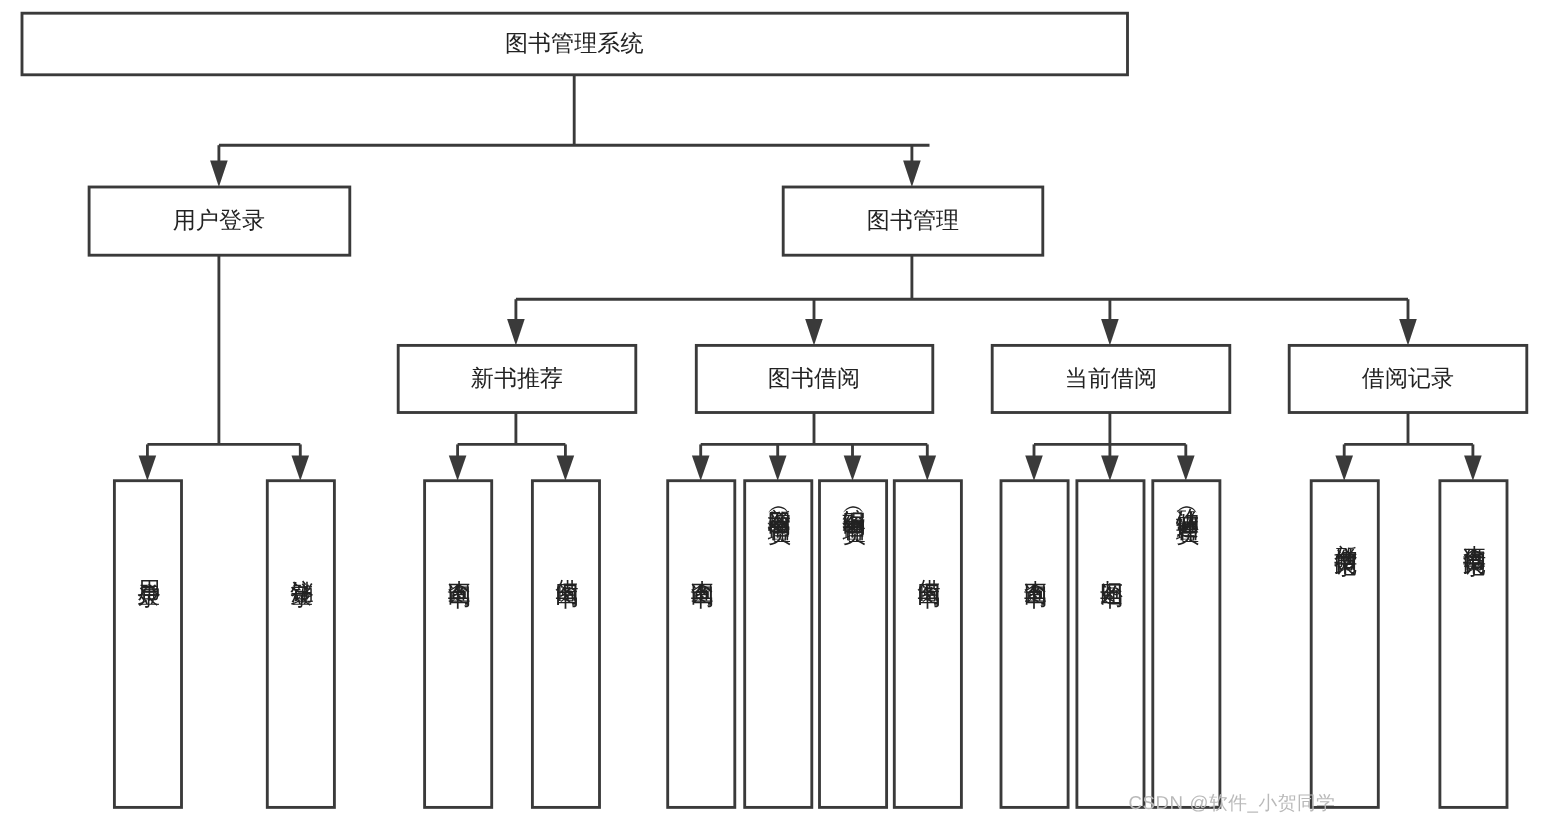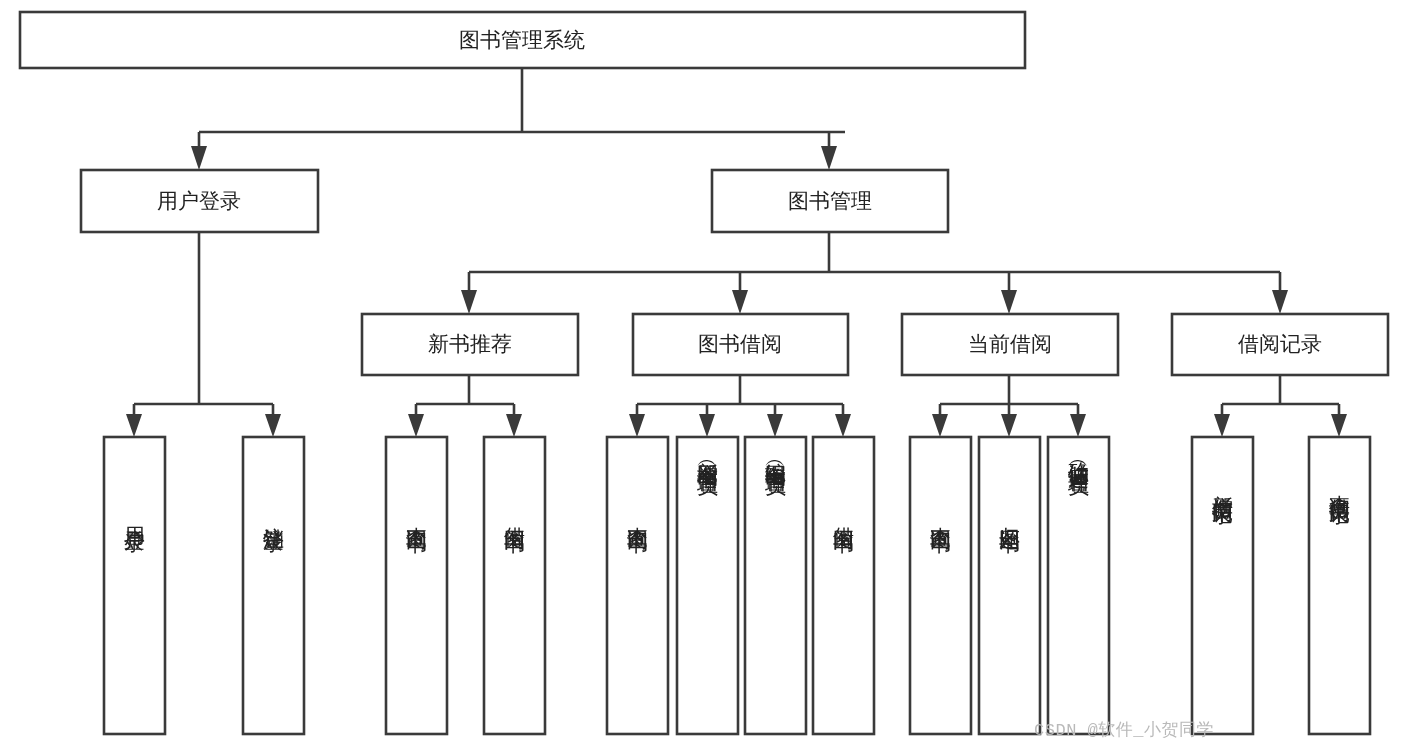--- a/index.html
+++ b/index.html
@@ -59,21 +59,21 @@
     color: #222222;
     letter-spacing: 2px;
     white-space: nowrap;
     transform: translateX(-50%);
     pointer-events: none;
   }
   .watermark {
     position: absolute;
     right: 10px;
     bottom: 6px;
-    font-family: Liberation Mono, monospace;
+    font-family: Liberation Sans, sans-serif;
     font-size: 17px;
     color: #b9b9b9;
     white-space: nowrap;
     letter-spacing: 0.5px;
   }
 </style>
 </head>
 <body>
 
 <div id="diagram-root">

